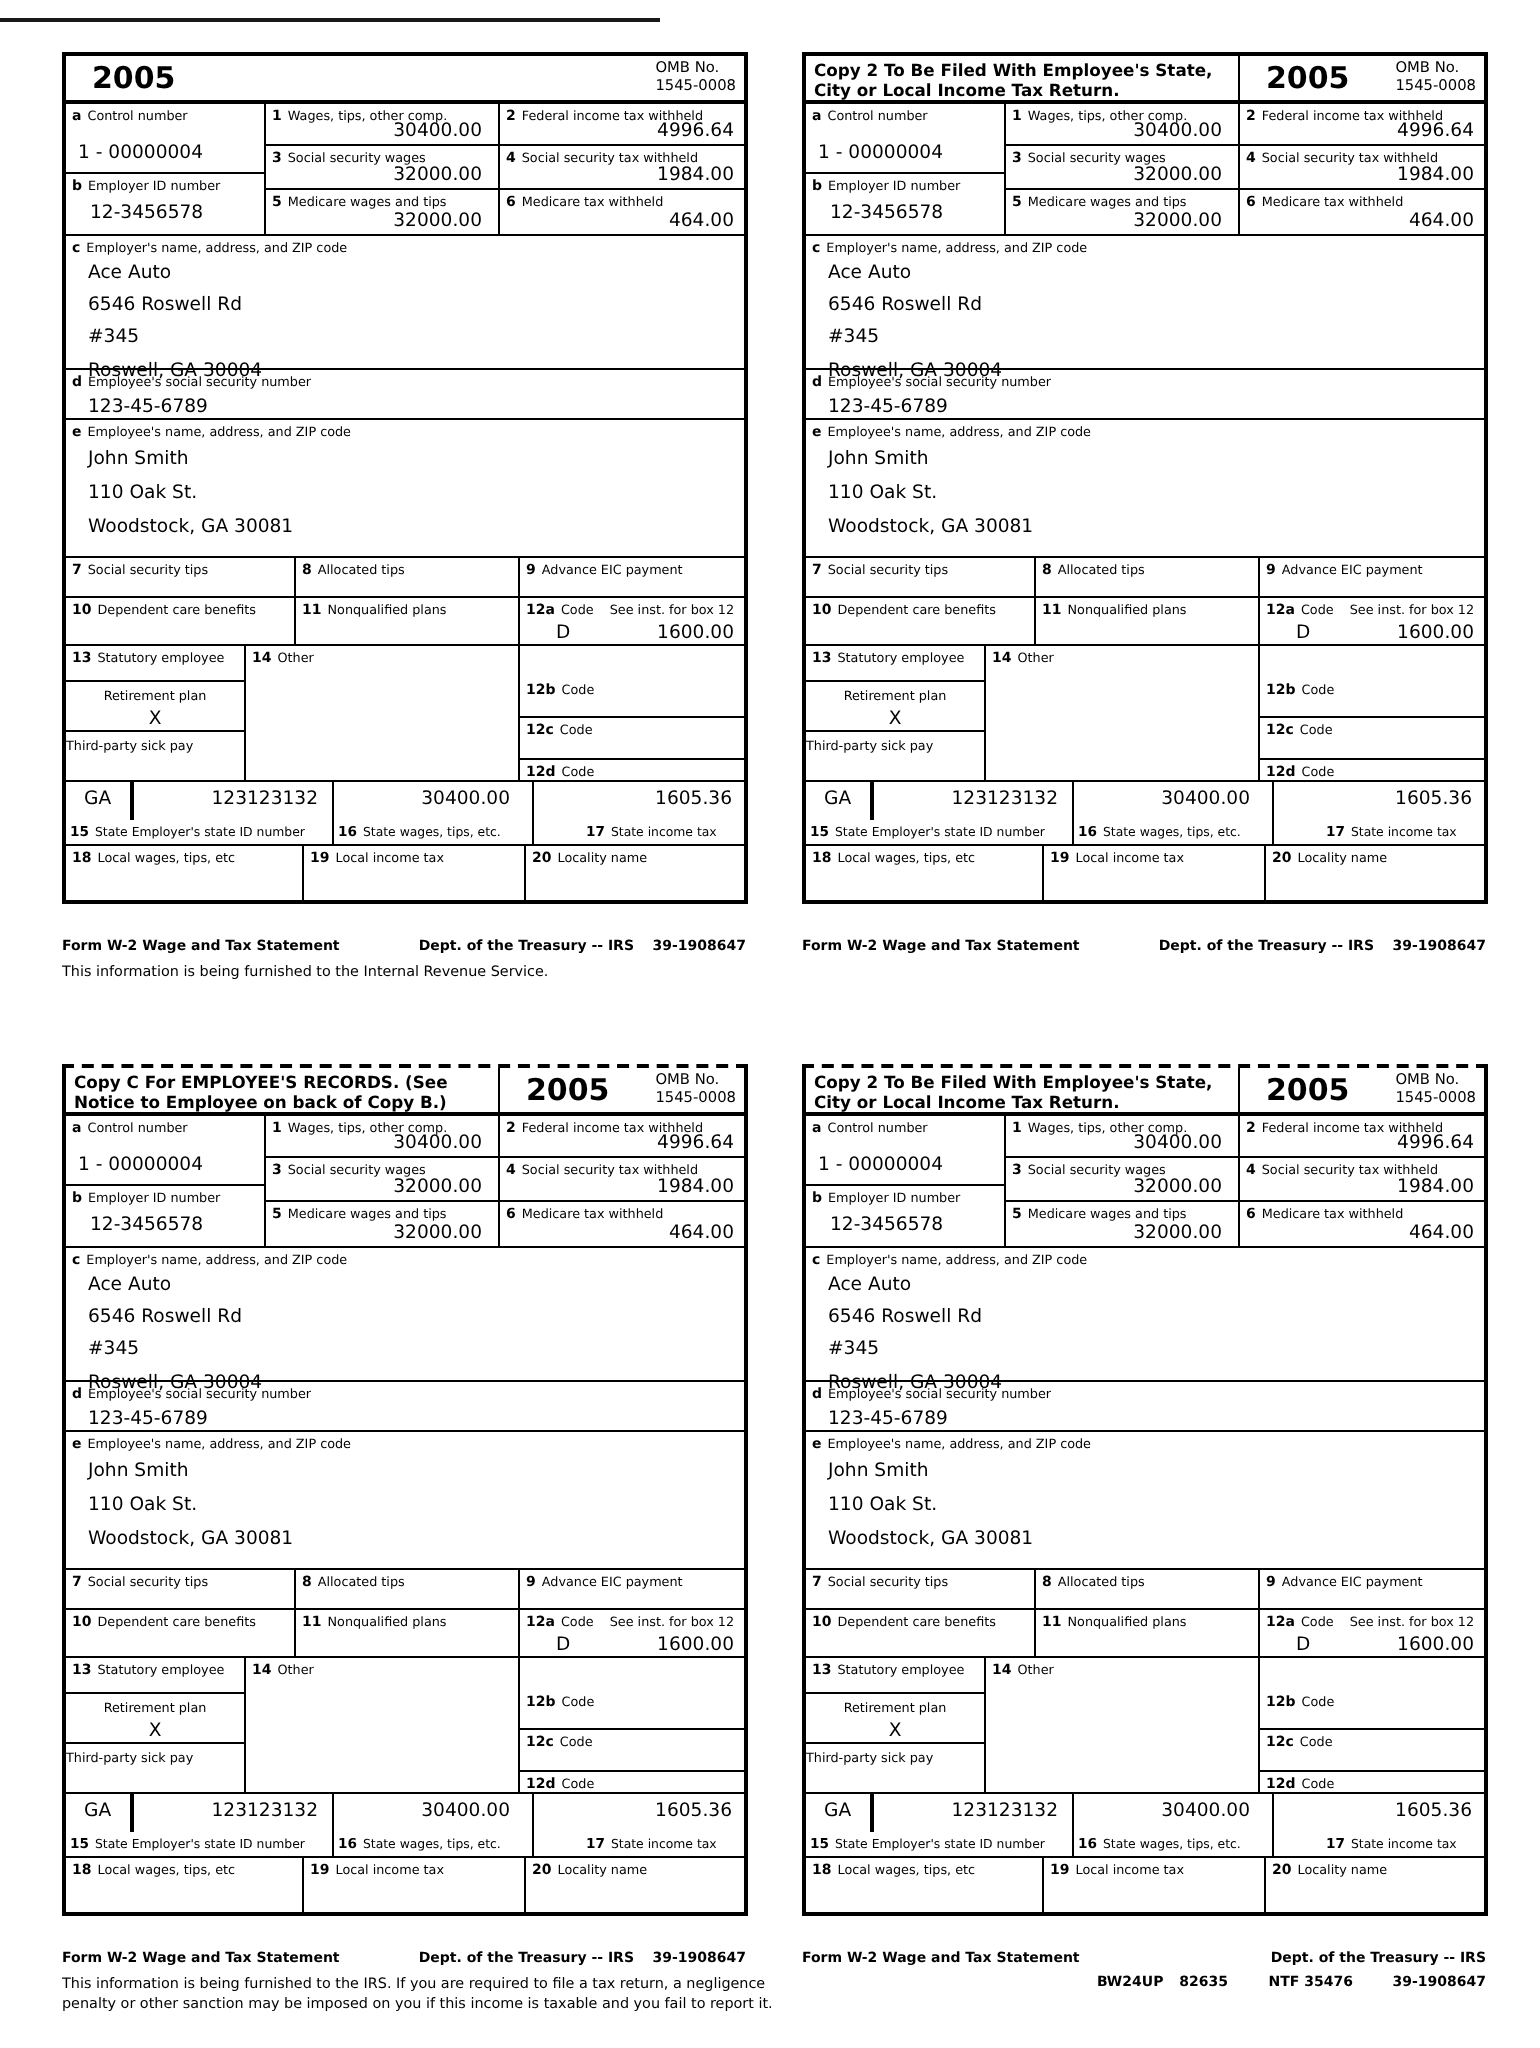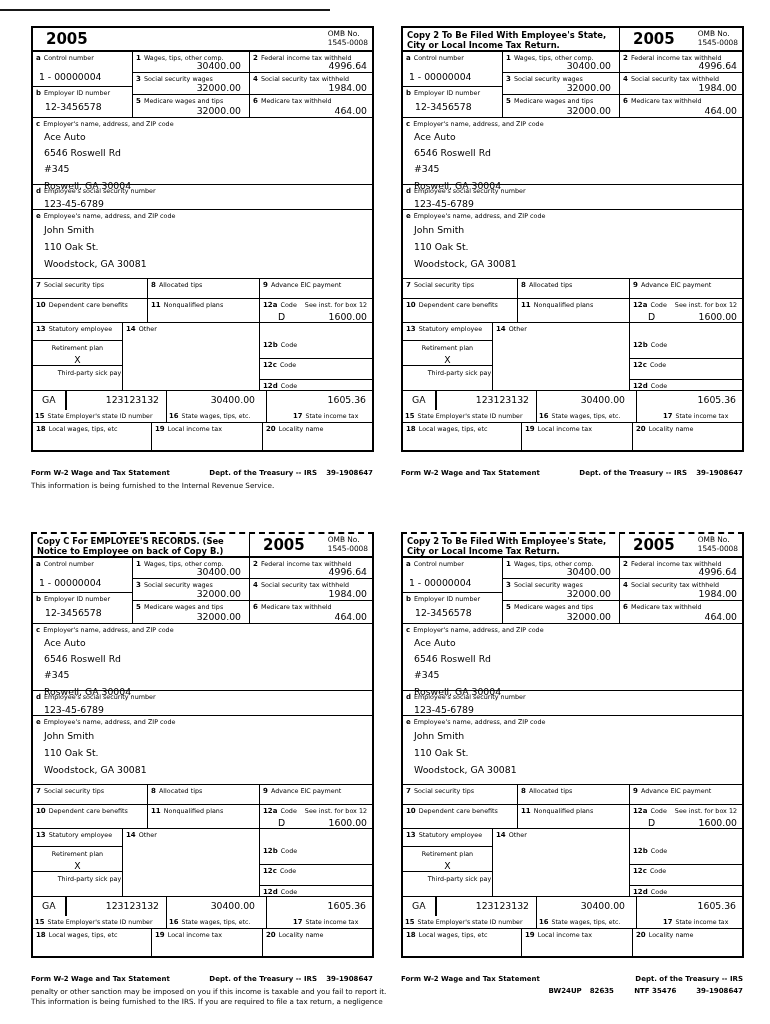--- a/index.html
+++ b/index.html
@@ -51,21 +51,21 @@
   .r1011{height:24px;display:flex;}
   .c10{width:115px;} .c11{width:112px;} .c12a{flex:1;}
   .see{margin-left:8px;}
   .code-d{position:absolute;left:18px;bottom:0;font-size:9.3px;}
   .amt12a{position:absolute;right:5px;bottom:0;font-size:9.3px;}
 
   .r13{height:68px;display:flex;}
   .col13{width:90px;border-right:1.5px solid #000;box-sizing:border-box;display:flex;flex-direction:column;}
   .s1{height:18px;border-bottom:1.5px solid #000;box-sizing:border-box;}
   .s2{height:25px;border-bottom:1.5px solid #000;box-sizing:border-box;text-align:center;position:relative;}
-  .s3{flex:1;text-align:center;padding-left:24px;}
+  .s3{flex:1;}
   .sublbl{font-size:6.4px;line-height:8px;padding-top:3px;}
   .chk{position:absolute;left:0;right:0;bottom:0;font-size:9.3px;text-align:center;}
   .col14{width:137px;border-right:1.5px solid #000;box-sizing:border-box;}
   .col12bcd{flex:1;display:flex;flex-direction:column;}
   .t1{height:21px;border-bottom:1.5px solid #000;box-sizing:border-box;margin-top:16px;}
   .t2{height:23px;border-bottom:1.5px solid #000;box-sizing:border-box;}
   .t3{flex:1;}
 
   .srow{height:32px;display:flex;}
   .s15{width:134px;border-right:1.5px solid #000;box-sizing:border-box;position:relative;}
@@ -633,22 +633,22 @@
         <span class="f-center">Dept. of the Treasury -- IRS</span>
         <span class="f-right">39-1908647</span>
       </div>
       <div class="f2">
         
         
         
         
       </div>
       <div class="note">
+        <div>This information is being furnished to the IRS.  If you are required to file a tax return, a negligence</div>
         <div>penalty or other sanction may be imposed on you if this income is taxable and you fail to report it.</div>
-        <div>This information is being furnished to the IRS.  If you are required to file a tax return, a negligence</div>
       </div>
     </div>
   </div>
 </div>
   <div class="slot slot3">
   <div class="w2">
     <div class="box">
 
       <div class="hdr">
         <div class="hdr-title">

